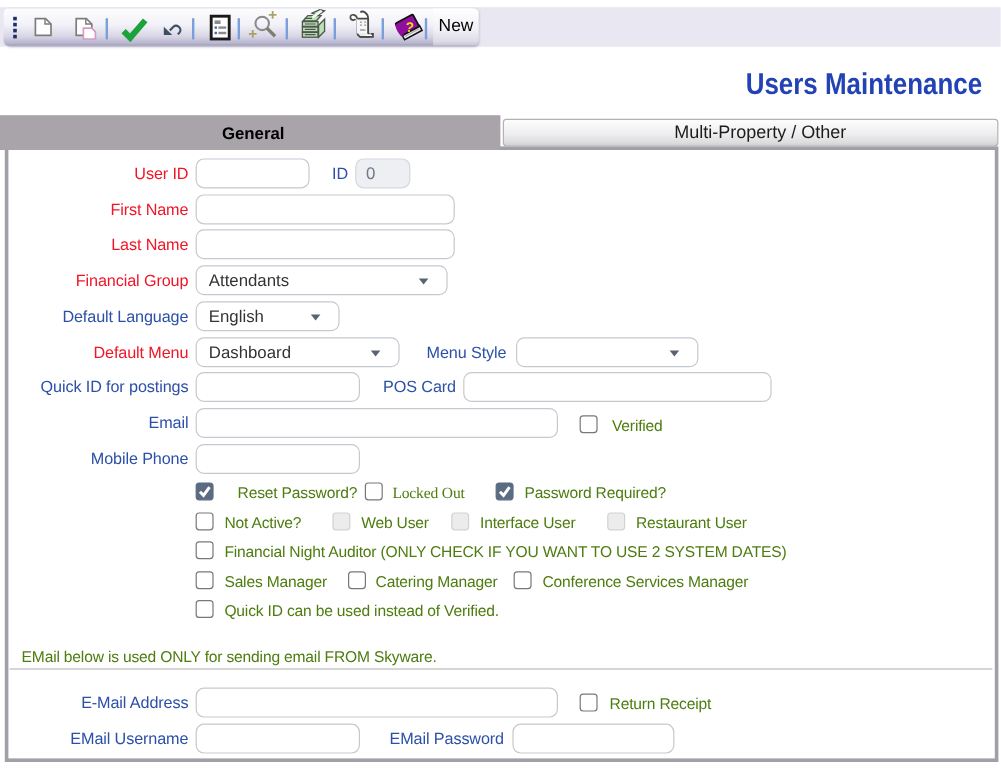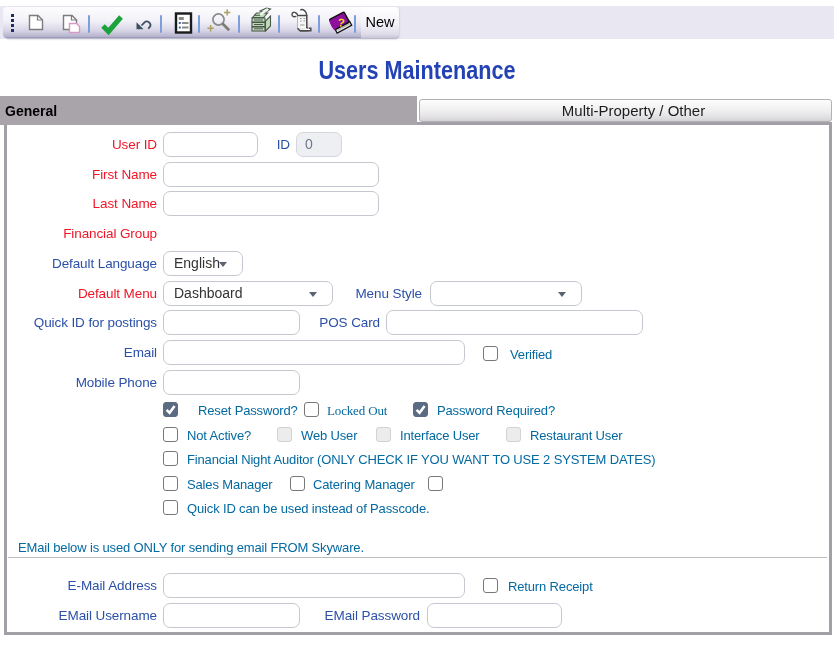--- a/index.html
+++ b/index.html
@@ -10,44 +10,44 @@
 #tbstrip { left:0; top:6px; width:834px; height:33px; background:#e9e8f2; }
 #tbar { left:3px; top:7px; width:394px; height:31px; border-radius:4px;
   background:linear-gradient(#fdfdfe 0%, #f2f1f7 45%, #d8d6e6 75%, #b4b1cc 96%, #908da9 100%);
   box-shadow:2px 1px 2px rgba(120,118,150,.55); }
 .tsep { position:absolute; top:8px; width:2px; height:18px; background:#7aa0dc; border-radius:1px; }
 .ticon { position:absolute; top:0; }
 #newbtn { position:absolute; left:358px; top:0px; width:38px; height:31px;
   background:linear-gradient(#ffffff, #f2f1f7 55%, #dedce8 88%, #c8c5d6 100%);
   border-radius:0 4px 4px 0; font-size:14.5px; color:#000; text-align:center; line-height:31px; }
 
-#title { left:0; top:56px; width:834px; text-align:center; font-size:25px; font-weight:bold; color:#2342b4; }
+#title { left:0; top:56px; width:834px; text-align:right; font-size:25px; font-weight:bold; color:#2342b4; }
 #title span { display:inline-block; transform:scaleX(.865); transform-origin:center; }
 
 #tabActive { left:0; top:96px; width:417px; height:29px; background:#a8a4a9; color:#000; text-indent:5px;
-  font-size:14px; font-weight:bold; line-height:31px; z-index:3; }
+  font-size:14px; font-weight:bold; text-align:center; line-height:31px; z-index:3; }
 #tabIdle { left:419px; top:99px; width:413px; height:23px; border:1px solid #b3b1b4; border-radius:3px;
   background:linear-gradient(#fdfdfd, #efeeef 55%, #dddbde 90%, #d2d0d3 100%);
   font-size:15px; color:#1c1c1c; text-align:center; line-height:22px; z-index:3;padding-left:16px; }
 
 #panel { left:4px; top:122px; width:828px; height:513px; border:3px solid #a29fa6; background:#fff; }
 
 .lbl { position:absolute; font-size:13.5px; line-height:26px; text-align:right; letter-spacing:-0.1px; }
 .red { color:#f01527;padding-left:40px; }
 .blu { color:#2c50a8; }
 .inp { position:absolute; height:25px; border:1px solid #c5c9cf; border-radius:7px; background:#fff;
   font-size:14px; color:#333; padding-left:10px; line-height:23px; }
 .dis { background:#edeff3; border-color:#d4d7dd; color:#70798a; }
 .sel .arr { position:absolute; right:15px; top:10px; width:0; height:0;
   border-left:4.5px solid transparent; border-right:4.5px solid transparent; border-top:5.5px solid #5a6372; }
 .cb { position:absolute; width:15px; height:15px; border:1.5px solid #787878; border-radius:3px; background:#fff; }
 .cb.on { background:#5b6b82; border-color:#5b6b82; }
 .cb.off2 { background:#ececec; border-color:#d2d2d2; }
 .cb.on svg { position:absolute; left:-0.5px; top:0px; }
-.cblbl { position:absolute; font-size:13px; color:#0369a1; line-height:16px; letter-spacing:-0.15px; }
+.cblbl { position:absolute; font-size:13px; color:#4d7c0f; line-height:16px; letter-spacing:-0.15px; }
 #divider { left:8px; top:557px; width:819px; height:1px; background:#bcbcbc; }
 </style>
 </head>
 <body>
 <div id="stage">
 
   <div class="abs" id="tbstrip"></div>
   <div class="abs" id="tbar">
 
     <svg class="ticon" style="left:5px" width="10" height="31">
@@ -152,23 +152,24 @@
   <div class="lbl blu" style="left:250px;top:132px;width:40px;">ID</div>
   <div class="inp dis" style="left:296px;top:132px;width:46px;padding-left:8px;">0</div>
 
   <div class="lbl red" style="left:0;top:162px;width:157px;">First Name</div>
   <div class="inp" style="left:163px;top:162px;width:216px;"></div>
 
   <div class="lbl red" style="left:0;top:191px;width:157px;">Last Name</div>
   <div class="inp" style="left:163px;top:191px;width:216px;"></div>
 
   <div class="lbl red" style="left:0;top:221px;width:157px;">Financial Group</div>
+  <div class="inp sel" style="left:163px;top:221px;width:210px;">Attendants<span class="arr"></span></div>
 
   <div class="lbl blu" style="left:0;top:251px;width:157px;">Default Language</div>
-  <div class="inp sel" style="left:163px;top:251px;width:80px;">English<span class="arr"></span></div>
+  <div class="inp sel" style="left:163px;top:251px;width:120px;">English<span class="arr"></span></div>
 
   <div class="lbl red" style="left:0;top:281px;width:157px;">Default Menu</div>
   <div class="inp sel" style="left:163px;top:281px;width:170px;">Dashboard<span class="arr"></span></div>
   <div class="lbl blu" style="left:280px;top:281px;width:142px;">Menu Style</div>
   <div class="inp sel" style="left:430px;top:281px;width:152px;">
       <span class="arr"></span>
     </div>
 
   <div class="lbl blu" style="left:0;top:310px;width:157px;">Quick ID for postings</div>
   <div class="inp" style="left:163px;top:310px;width:137px;"></div>
@@ -208,23 +209,24 @@
   <div class="cblbl" style="left:530px;top:428px;">Restaurant User</div>
 
   <div class="cb" style="left:163px;top:451px;"></div>
   <div class="cblbl" style="left:187px;top:452px;">Financial Night Auditor (ONLY CHECK IF YOU WANT TO USE 2 SYSTEM DATES)</div>
 
   <div class="cb" style="left:163px;top:476px;"></div>
   <div class="cblbl" style="left:187px;top:477px;">Sales Manager</div>
   <div class="cb" style="left:290px;top:476px;"></div>
   <div class="cblbl" style="left:313px;top:477px;">Catering Manager</div>
   <div class="cb" style="left:428px;top:476px;"></div>
+  <div class="cblbl" style="left:452px;top:477px;">Conference Services Manager</div>
 
   <div class="cb" style="left:163px;top:500px;"></div>
-  <div class="cblbl" style="left:187px;top:501px;">Quick ID can be used instead of Passcode.</div>
+  <div class="cblbl" style="left:187px;top:501px;">Quick ID can be used instead of Verified.</div>
 
   <div class="cblbl" style="left:18px;top:540px;">EMail below is used ONLY for sending email FROM Skyware.</div>
   <div class="abs" id="divider"></div>
 
   <div class="lbl blu" style="left:0;top:573px;width:157px;">E-Mail Address</div>
   <div class="inp" style="left:163px;top:573px;width:302px;"></div>
   <div class="cb" style="left:483px;top:578px;"></div>
   <div class="cblbl" style="left:508px;top:579px;">Return Receipt</div>
 
   <div class="lbl blu" style="left:0;top:603px;width:157px;">EMail Username</div>

